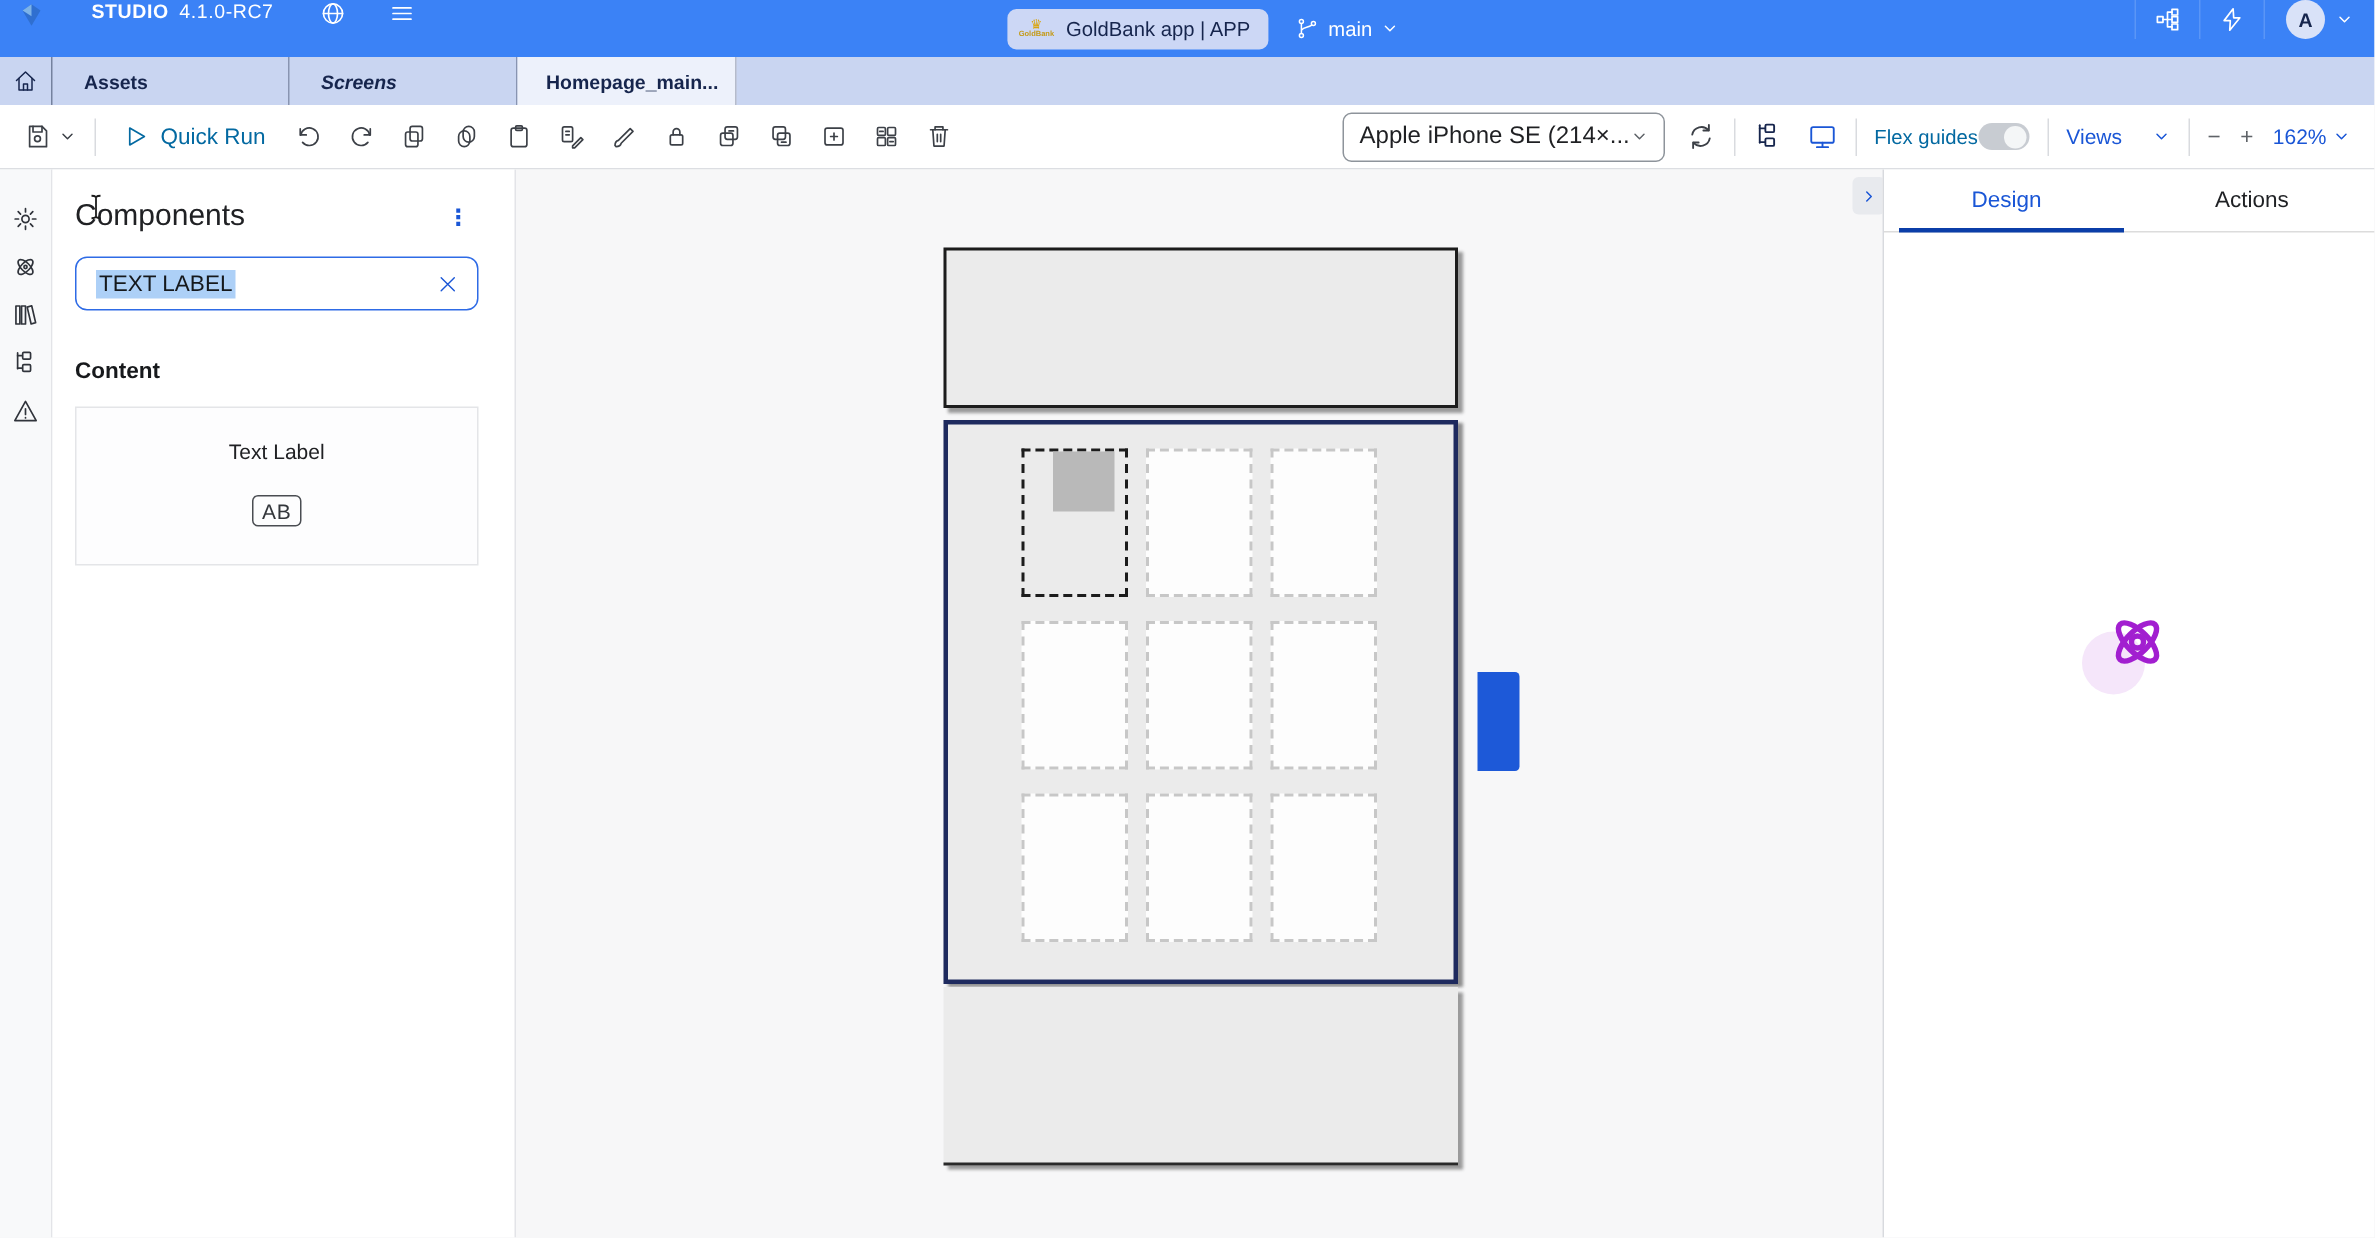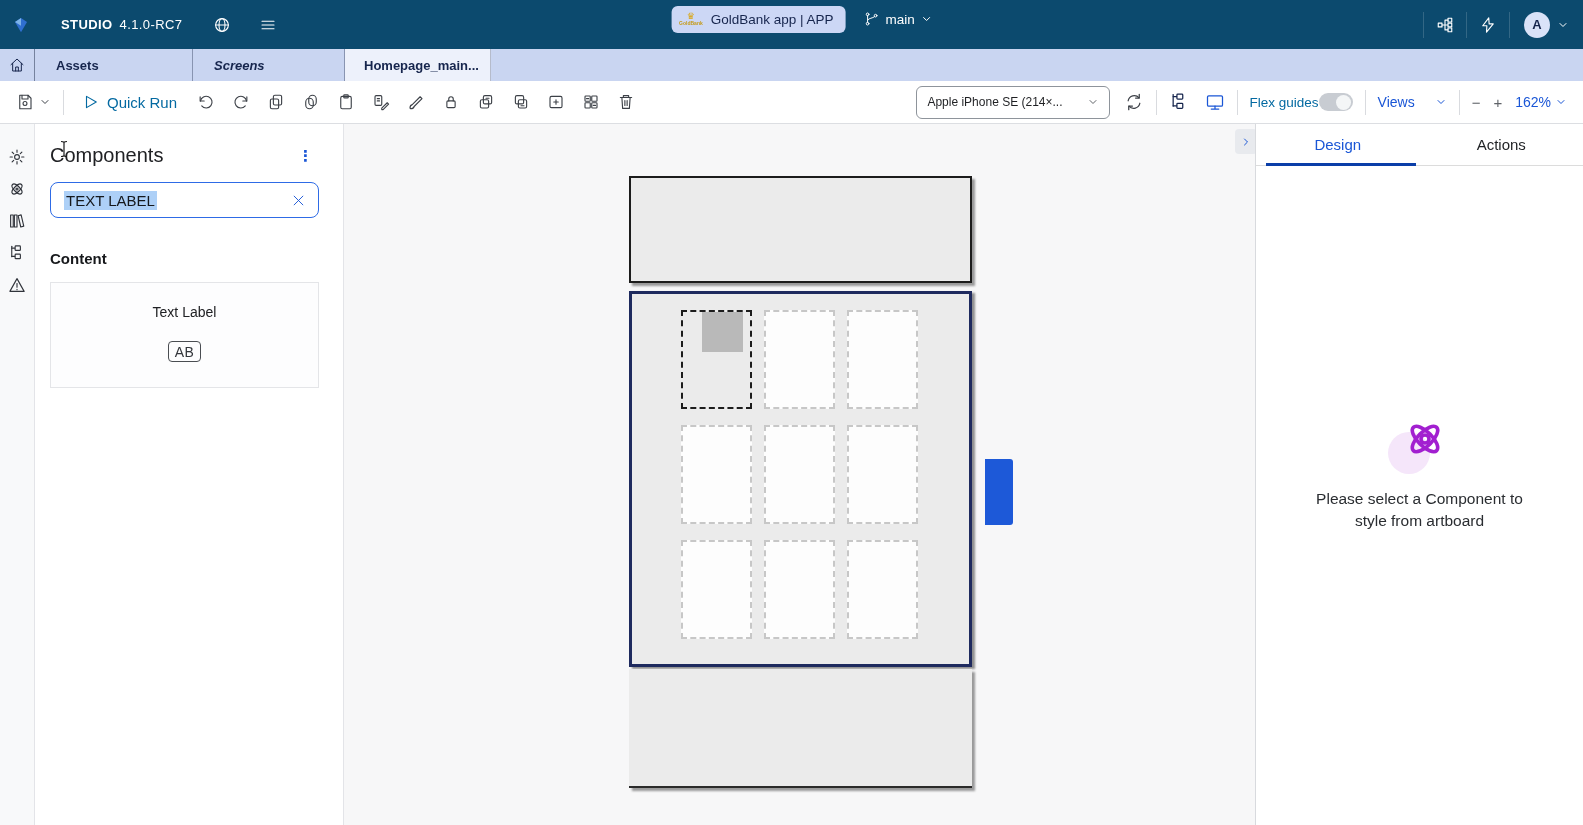--- a/index.html
+++ b/index.html
@@ -4,21 +4,21 @@
 <style>
   * { margin:0; padding:0; box-sizing:border-box; }
   html,body { width:1583px; height:825px; overflow:hidden;
     font-family:"Liberation Sans","DejaVu Sans",sans-serif; background:#f7f7f8; }
 
   svg { display:block; }
   .ic { width:18px; height:18px; stroke:currentColor; fill:none;
         stroke-width:1.5; stroke-linecap:round; stroke-linejoin:round; }
 
   
-  .navbar { height:49px; background:#0c4a6e; color:#fff; display:flex; align-items:center; position:relative; }
+  .navbar { height:38px; background:#3b82f6; color:#fff; display:flex; align-items:flex-start; position:relative; }
   .nav-cell { display:flex; align-items:center; padding:0 12px; }
   .nav-div { width:1px; background:rgba(255,255,255,.16); }
   .brand { font-size:13px; letter-spacing:.4px; }
   .brand b { font-weight:bold; margin-right:7px; }
   .nav-center { position:absolute; left:50%; top:0; height:38px; transform:translateX(-46%);
     display:flex; align-items:center; gap:18px; }
   .app-pill { background:#ccd7f5; color:#16254d; border-radius:6px; height:27px;
     display:flex; align-items:center; gap:8px; padding:0 12px 0 8px; font-size:13.5px; font-weight:500; }
   .mini-logo { display:flex; flex-direction:column; align-items:center; line-height:1; }
   .mini-logo .crown { color:#d9a511; font-size:9px; }
@@ -45,21 +45,21 @@
   
   .toolbar { height:43px; background:#ffffff; border-bottom:1px solid #dcdee2;
     display:flex; align-items:center; padding:0 16px; color:#3c4047; }
   .tb-div { width:1px; height:25px; background:#d9dbdf; margin:0 12px; }
   .tb-btn { display:flex; align-items:center; gap:5px; cursor:default; }
   .quickrun { display:flex; align-items:center; gap:7px; font-size:15px; font-weight:500;
     color:#0369a1; margin:0 6px; }
   .tb-icons { display:flex; align-items:center; gap:17px; margin-left:14px; }
   .tb-right { margin-left:auto; display:flex; align-items:center; }
   .device-select { border:1px solid #8e949b; border-radius:6px; height:33px; display:flex;
-    align-items:center; gap:24px; padding:0 10px; font-size:12px; color:#1f2023; background:#fff; }
+    align-items:center; gap:0; padding:0 10px; font-size:16px; color:#1f2023; background:#fff; }
   .flex-guides { font-size:13.5px; color:#0369a1; }
   .toggle { width:34px; height:18px; border-radius:9px; background:#c8ccd2; position:relative; }
   .toggle .knob { width:15px; height:15px; border-radius:50%; background:#f4f6f7;
     position:absolute; top:1.5px; right:2px; }
   .blue { color:#1a56d6; }
   .views { display:flex; align-items:center; gap:20px; font-size:14px; }
   .zoomctl { display:flex; align-items:center; gap:13px; font-size:15px; color:#5f6368; }
   .zoom-pct { display:flex; align-items:center; gap:4px; font-size:14px; font-weight:500; }
 
   
@@ -466,16 +466,15 @@
     </div>
     <div class="rp-empty">
       <div class="atom-wrap">
         <div class="atom-blob"></div>
         <svg class="atom-svg" width="46" height="46" viewBox="0 0 24 24" fill="none" stroke="currentColor" stroke-width="1.9" stroke-linecap="round">
           <ellipse cx="12" cy="12" rx="8.6" ry="3.7" transform="rotate(45 12 12)"></ellipse>
           <ellipse cx="12" cy="12" rx="8.6" ry="3.7" transform="rotate(-45 12 12)"></ellipse>
           <circle cx="12" cy="12" r="2.1"></circle>
         </svg>
       </div>
-      <div class="rp-empty-text">Please select a Component to style from artboard</div>
     </div>
   </div>
 </div>
 
 </body></html>

